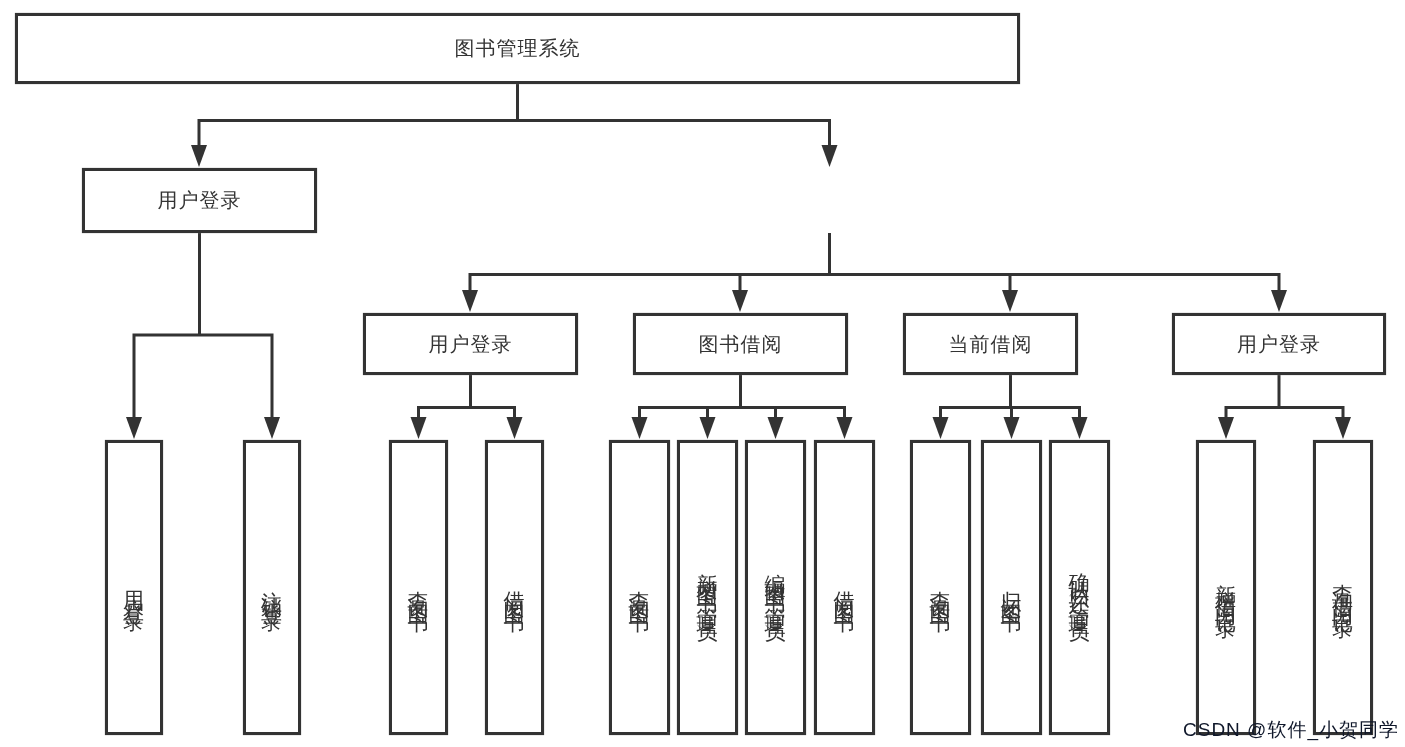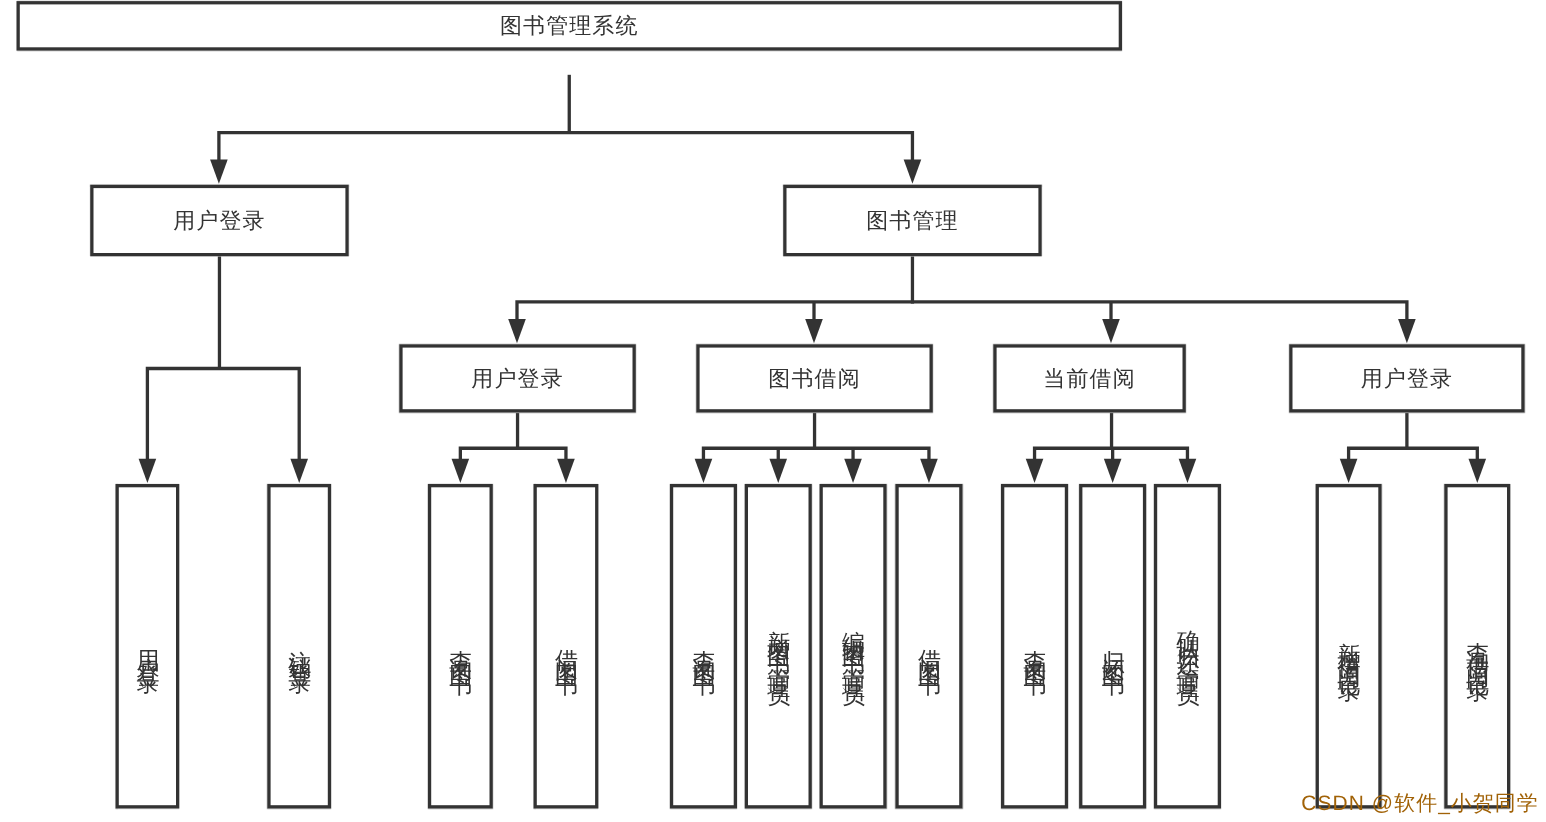--- a/index.html
+++ b/index.html
@@ -21,21 +21,21 @@
     border:3px solid #333333;box-shadow:0 0 1px #8a8a8a;
     display:flex;align-items:center;justify-content:center;
   }
   .vnode .vtext{
     writing-mode:vertical-rl;-webkit-writing-mode:vertical-rl;
     text-orientation:mixed;-webkit-text-orientation:mixed;
     font-size:21px;letter-spacing:7px;line-height:1;white-space:nowrap;
   }
   #watermark{
     position:absolute;left:1183px;top:717px;font-size:19px;
-    color:#a16207;letter-spacing:1px;white-space:nowrap;
+    color:#0f172a;letter-spacing:1px;white-space:nowrap;
   }
 </style>
 </head>
 <body>
 
 <div id="stage">
 
   <svg id="wires" viewBox="0 0 1405 747" xmlns="http://www.w3.org/2000/svg">
 
     <path d="M517.5 68 V120.5"></path>
@@ -77,24 +77,23 @@
     <polygon points="932.5,417 948.5,417 940.5,439"></polygon>
     <polygon points="1003.5,417 1019.5,417 1011.5,439"></polygon>
     <polygon points="1071.5,417 1087.5,417 1079.5,439"></polygon>
 
     <path d="M1279 375 V407.5"></path>
     <path d="M1226 418 V407.5 H1343 V418"></path>
     <polygon points="1218,417 1234,417 1226,439"></polygon>
     <polygon points="1335,417 1351,417 1343,439"></polygon>
   </svg>
 
-  <div class="node" style="left:15px;top:1px;width:1005px;height:45px;">图书管理系统</div>
+  <div class="node" style="left:15px;top:13px;width:1005px;height:71px;">图书管理系统</div>
 
   <div class="node" style="left:82px;top:168px;width:235px;height:65px;">用户登录</div>
-  <div class="node" style="left:712px;top:168px;width:235px;height:65px;">图书管理</div>
 
   <div class="node" style="left:363px;top:313px;width:215px;height:62px;">用户登录</div>
   <div class="node" style="left:633px;top:313px;width:215px;height:62px;">图书借阅</div>
   <div class="node" style="left:903px;top:313px;width:175px;height:62px;">当前借阅</div>
   <div class="node" style="left:1172px;top:313px;width:214px;height:62px;">用户登录</div>
 
   <div class="vnode" style="left:105px;top:440px;width:58px;height:295px;">
     <span class="vtext">用户登录</span>
   </div>
   <div class="vnode" style="left:243px;top:440px;width:58px;height:295px;">

